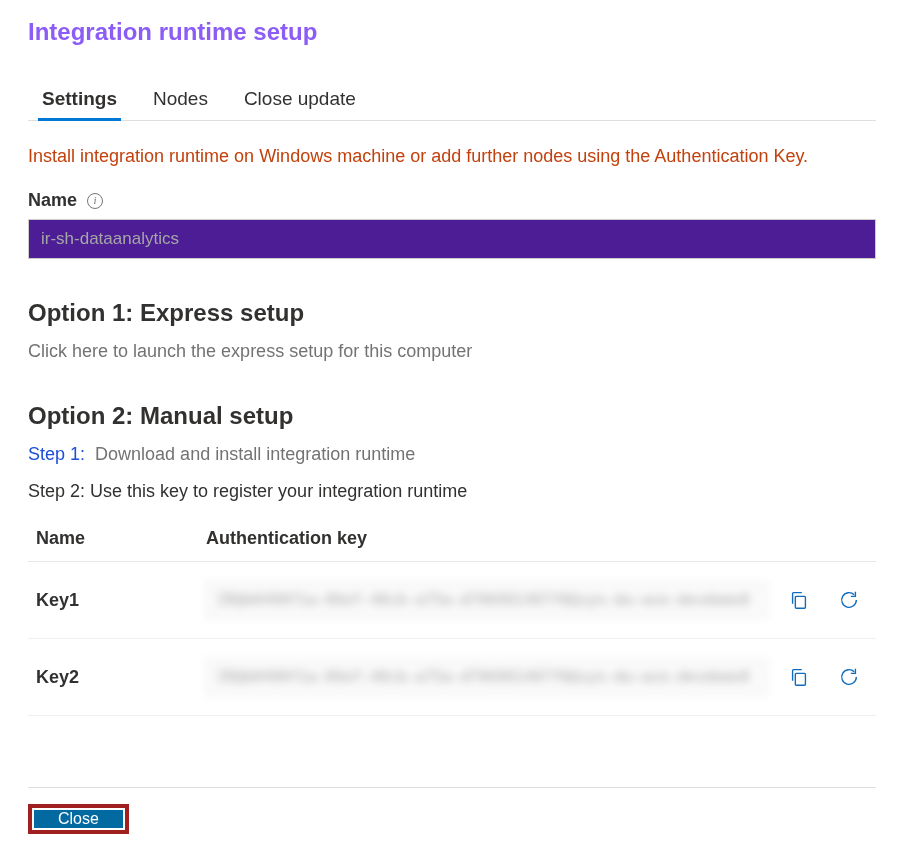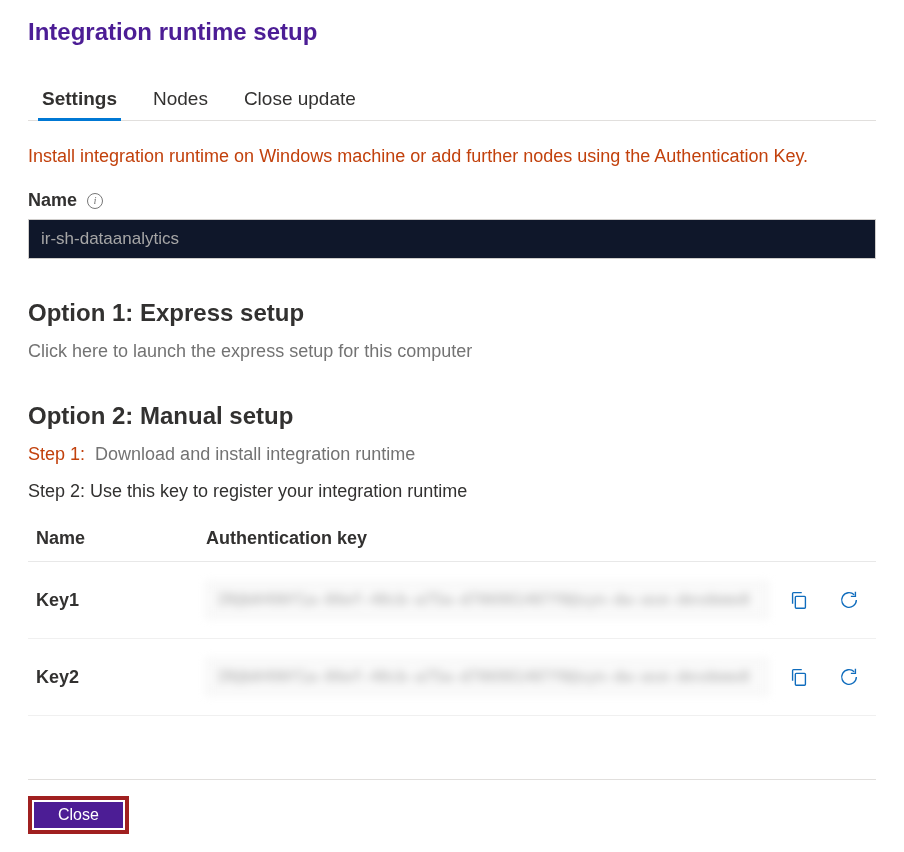--- a/index.html
+++ b/index.html
@@ -13,21 +13,21 @@
   .container {
     width: 904px;
     height: 852px;
     padding: 18px 28px 20px 28px;
     position: relative;
   }
   h1.page-title {
     font-size: 24px;
     font-weight: 600;
     margin: 0 0 34px 0;
-    color: #4c1d95;
+    color: #8b5cf6;
   }
   .tabs {
     display: flex;
     border-bottom: 1px solid #e1dfdd;
     gap: 36px;
     padding-left: 14px;
   }
   .tab {
     font-size: 19px;
     padding: 8px 0 10px 0;
@@ -74,42 +74,42 @@
     font-size: 11px;
     color: #777;
     font-style: italic;
     font-family: Georgia, serif;
     line-height: 1;
   }
   .text-input {
     width: 100%;
     height: 40px;
     border: 1px solid #cfcdcb;
-    background: #0f172a;
+    background: #4c1d95;
     padding: 0 12px;
     font-size: 17px;
     color: #a6a6a6;
   }
   .option-heading {
     font-size: 24px;
     font-weight: 700;
     margin: 40px 0 14px 0;
   }
   .link {
     color: #737373;
     font-size: 18px;
     text-decoration: none;
     cursor: pointer;
   }
   .step-line {
     font-size: 18px;
     margin: 0 0 16px 0;
   }
   .step-label {
-    color: #c2410c;
+    color: #1d4ed8;
   }
   .keys-table {
     width: 100%;
     border-collapse: collapse;
     margin-top: 6px;
   }
   .keys-table th {
     text-align: left;
     font-size: 18px;
     font-weight: 600;
@@ -158,25 +158,25 @@
     border-top: 1px solid #e1dfdd;
     width: calc(100% - 56px);
     padding-top: 16px;
   }
   .close-btn-wrap {
     display: inline-block;
     border: 4px solid #a02020;
     padding: 2px;
   }
   .close-btn {
-    background: #4c1d95;
+    background: #0369a1;
     color: #fff;
     border: none;
     font-size: 16px;
-    height: 26px;
+    height: 18px;
     padding: 0 24px;
     cursor: pointer;
     font-family: inherit;
   }
 </style>
 </head>
 <body>
 
 <div class="container">
 

